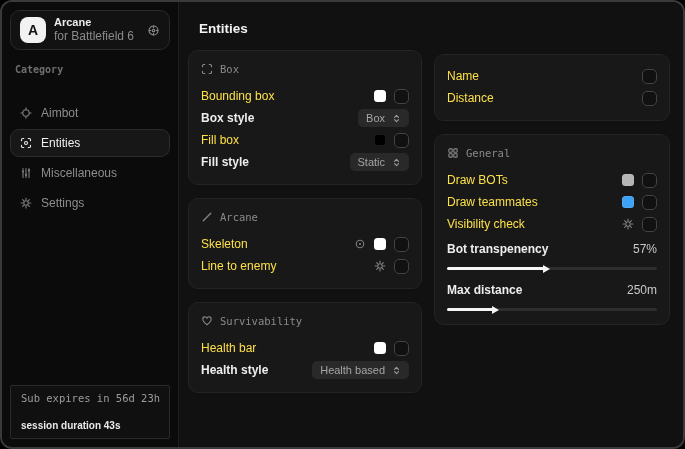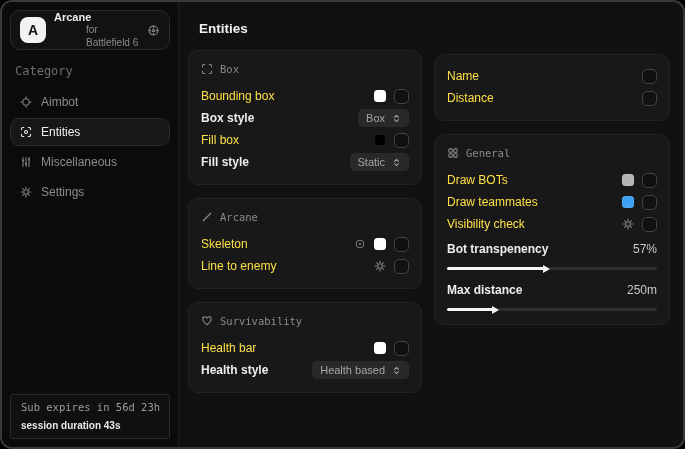--- a/index.html
+++ b/index.html
@@ -12,37 +12,37 @@
   
   .sidebar { width:176px; flex:none; background:#0b0b0b; display:flex; flex-direction:column; padding:8px; }
   .brand-card {
     height:40px; background:#121212; border:1px solid #2a2a2a; border-radius:10px;
     display:flex; align-items:center; gap:8px; padding:0 9px; flex:none;
   }
   .logo { width:26px; height:26px; background:#f2f2f2; border-radius:8px; color:#141414;
     font-weight:bold; font-size:14px; display:flex; align-items:center; justify-content:center; flex:none; }
   .brand-text { display:flex; flex-direction:column; line-height:1.25; }
   .brand-name { font-size:11px; font-weight:bold; color:#ededed; }
-  .brand-sub { font-size:10px; color:#8a8a8a;margin-left:32px; }
+  .brand-sub { font-size:12px; color:#8a8a8a; }
   .brand-action { margin-left:auto; color:#8a8a8a; display:flex; }
-  .category { font-family:"DejaVu Sans Mono", monospace; font-size:12px; color:#6e6e6e; margin:14px 5px 10px; }
+  .category { font-family:"DejaVu Sans Mono", monospace; font-size:10px; color:#6e6e6e; margin:14px 5px 24px;font-weight:bold; }
   .nav { display:flex; flex-direction:column; gap:2px; }
   .nav-item {
     height:28px; display:flex; align-items:center; gap:9px; padding:0 9px;
     font-size:12px; color:#8d8d8d; border:1px solid transparent; border-radius:9px; cursor:pointer;
   }
   .nav-item .ic { display:flex; color:#7c7c7c; }
   .nav-item.active { background:#171717; border-color:#2c2c2c; color:#f0f0f0; }
   .nav-item.active .ic { color:#e8e8e8; }
   .status-card {
     margin-top:auto; background:#101010; border:1px solid #2a2a2a; border-radius:2px;
     padding:6px 10px 7px; flex:none;
   }
   .status-line1 { font-family:"DejaVu Sans Mono", monospace; font-size:10.5px; color:#9c9c9c; white-space:nowrap; }
-  .status-line2 { font-size:10px; font-weight:bold; color:#e9e9e9; margin-top:7px; }
+  .status-line2 { font-size:10px; font-weight:bold; color:#e9e9e9; margin-top:16px; }
   
   .main { flex:1; background:#111111; border-left:1px solid #1f1f1f; padding:13px 13px 13px 9px; overflow:hidden; }
   .page-title { font-size:13.5px; font-weight:bold; color:#f2f2f2; margin:6px 0 14px 11px; }
   .columns { display:flex; gap:12px; align-items:flex-start; }
   .col { display:flex; flex-direction:column; gap:13px; width:237px;align-items:center; }
   .col.right { width:239px; margin-top:4px; }
   .card { background:#181818; border:1px solid #242424; border-radius:10px; padding:10px 12px 11px; width:100%; }
   .card-header { display:flex; align-items:center; gap:7px; font-family:"DejaVu Sans Mono", monospace;
     font-size:10.5px; color:#8a8a8a; margin:2px 0 10px; }
   .card-header .ic { display:flex; color:#8a8a8a; }

